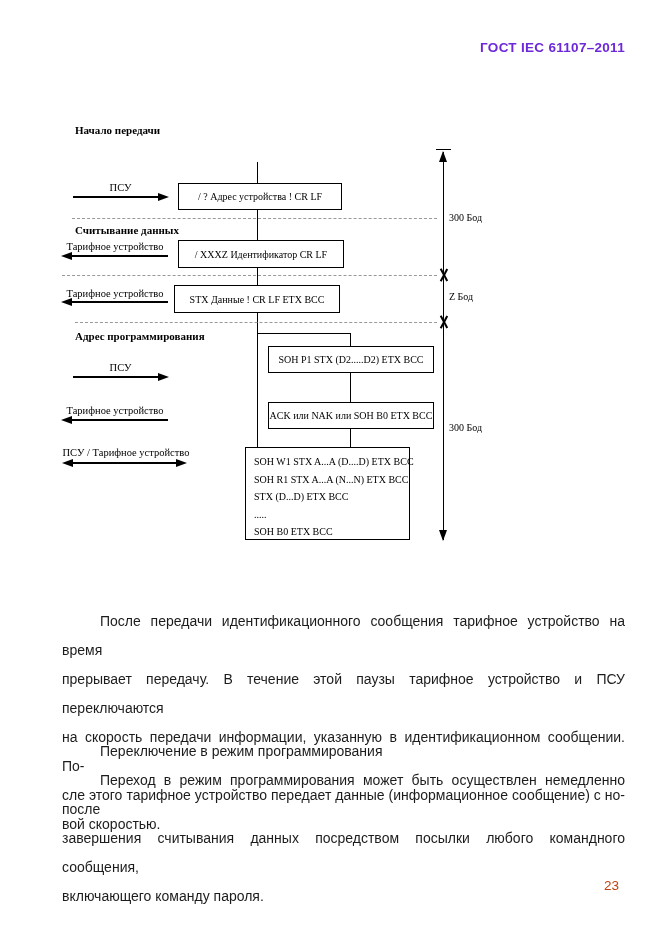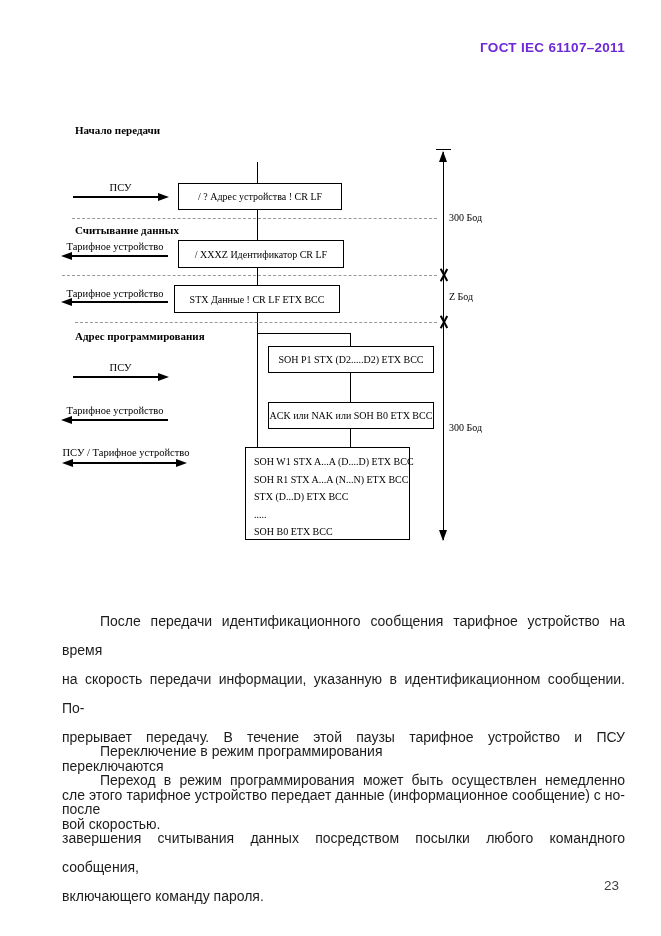--- a/index.html
+++ b/index.html
@@ -35,21 +35,21 @@
   .tri-up{border-left:4px solid transparent;border-right:4px solid transparent;border-bottom:11px solid #000;}
   .tri-down{border-left:4px solid transparent;border-right:4px solid transparent;border-top:11px solid #000;}
   .xmark{position:absolute;width:12px;height:14px;}
   .xmark span{position:absolute;left:5.5px;top:0;width:1.5px;height:14px;background:#000;}
   .xmark span:nth-child(1){transform:rotate(28deg);}
   .xmark span:nth-child(2){transform:rotate(-28deg);}
   
   .para{position:absolute;width:563px;font-size:14px;line-height:29px;color:#1c1c1c;}
   .jline{text-align:justify;text-align-last:justify;}
   .indent{text-indent:38px;}
-  .pagenum{position:absolute;top:878px;right:42px;font-size:13.5px;color:#404040;}
+  .pagenum{position:absolute;top:878px;right:42px;font-size:13.5px;color:#c2410c;}
 </style>
 </head>
 <body>
 
 <div class="page">
 
   <div class="header">ГОСТ IEC 61107–2011</div>
 
   <div class="diagram">
 
@@ -116,22 +116,22 @@
       <div>SOH  W1  STX  A...A (D....D)  ETX  BCC</div>
       <div>SOH  R1  STX  A...A (N...N)  ETX  BCC</div>
       <div>STX  (D...D)  ETX  BCC</div>
       <div>.....</div>
       <div>SOH  B0  ETX  BCC</div>
     </div>
   </div>
 
   <div class="para" style="left:62px;top:607px;">
     <div class="jline indent">После передачи идентификационного сообщения тарифное устройство на время</div>
+    <div class="jline">прерывает передачу. В течение этой паузы тарифное устройство и ПСУ переключаются</div>
     <div class="jline">на скорость передачи информации, указанную в идентификационном сообщении. По-</div>
-    <div class="jline">прерывает передачу. В течение этой паузы тарифное устройство и ПСУ переключаются</div>
     <div class="jline">сле этого тарифное устройство передает данные (информационное сообщение) с но-</div>
     <div>вой скоростью.</div>
   </div>
 
   <div class="para" style="left:62px;top:766px;">
     <div class="jline indent">Переход в режим программирования может быть осуществлен немедленно после</div>
     <div class="jline">завершения считывания данных посредством посылки любого командного сообщения,</div>
     <div>включающего команду пароля.</div>
   </div>
 

